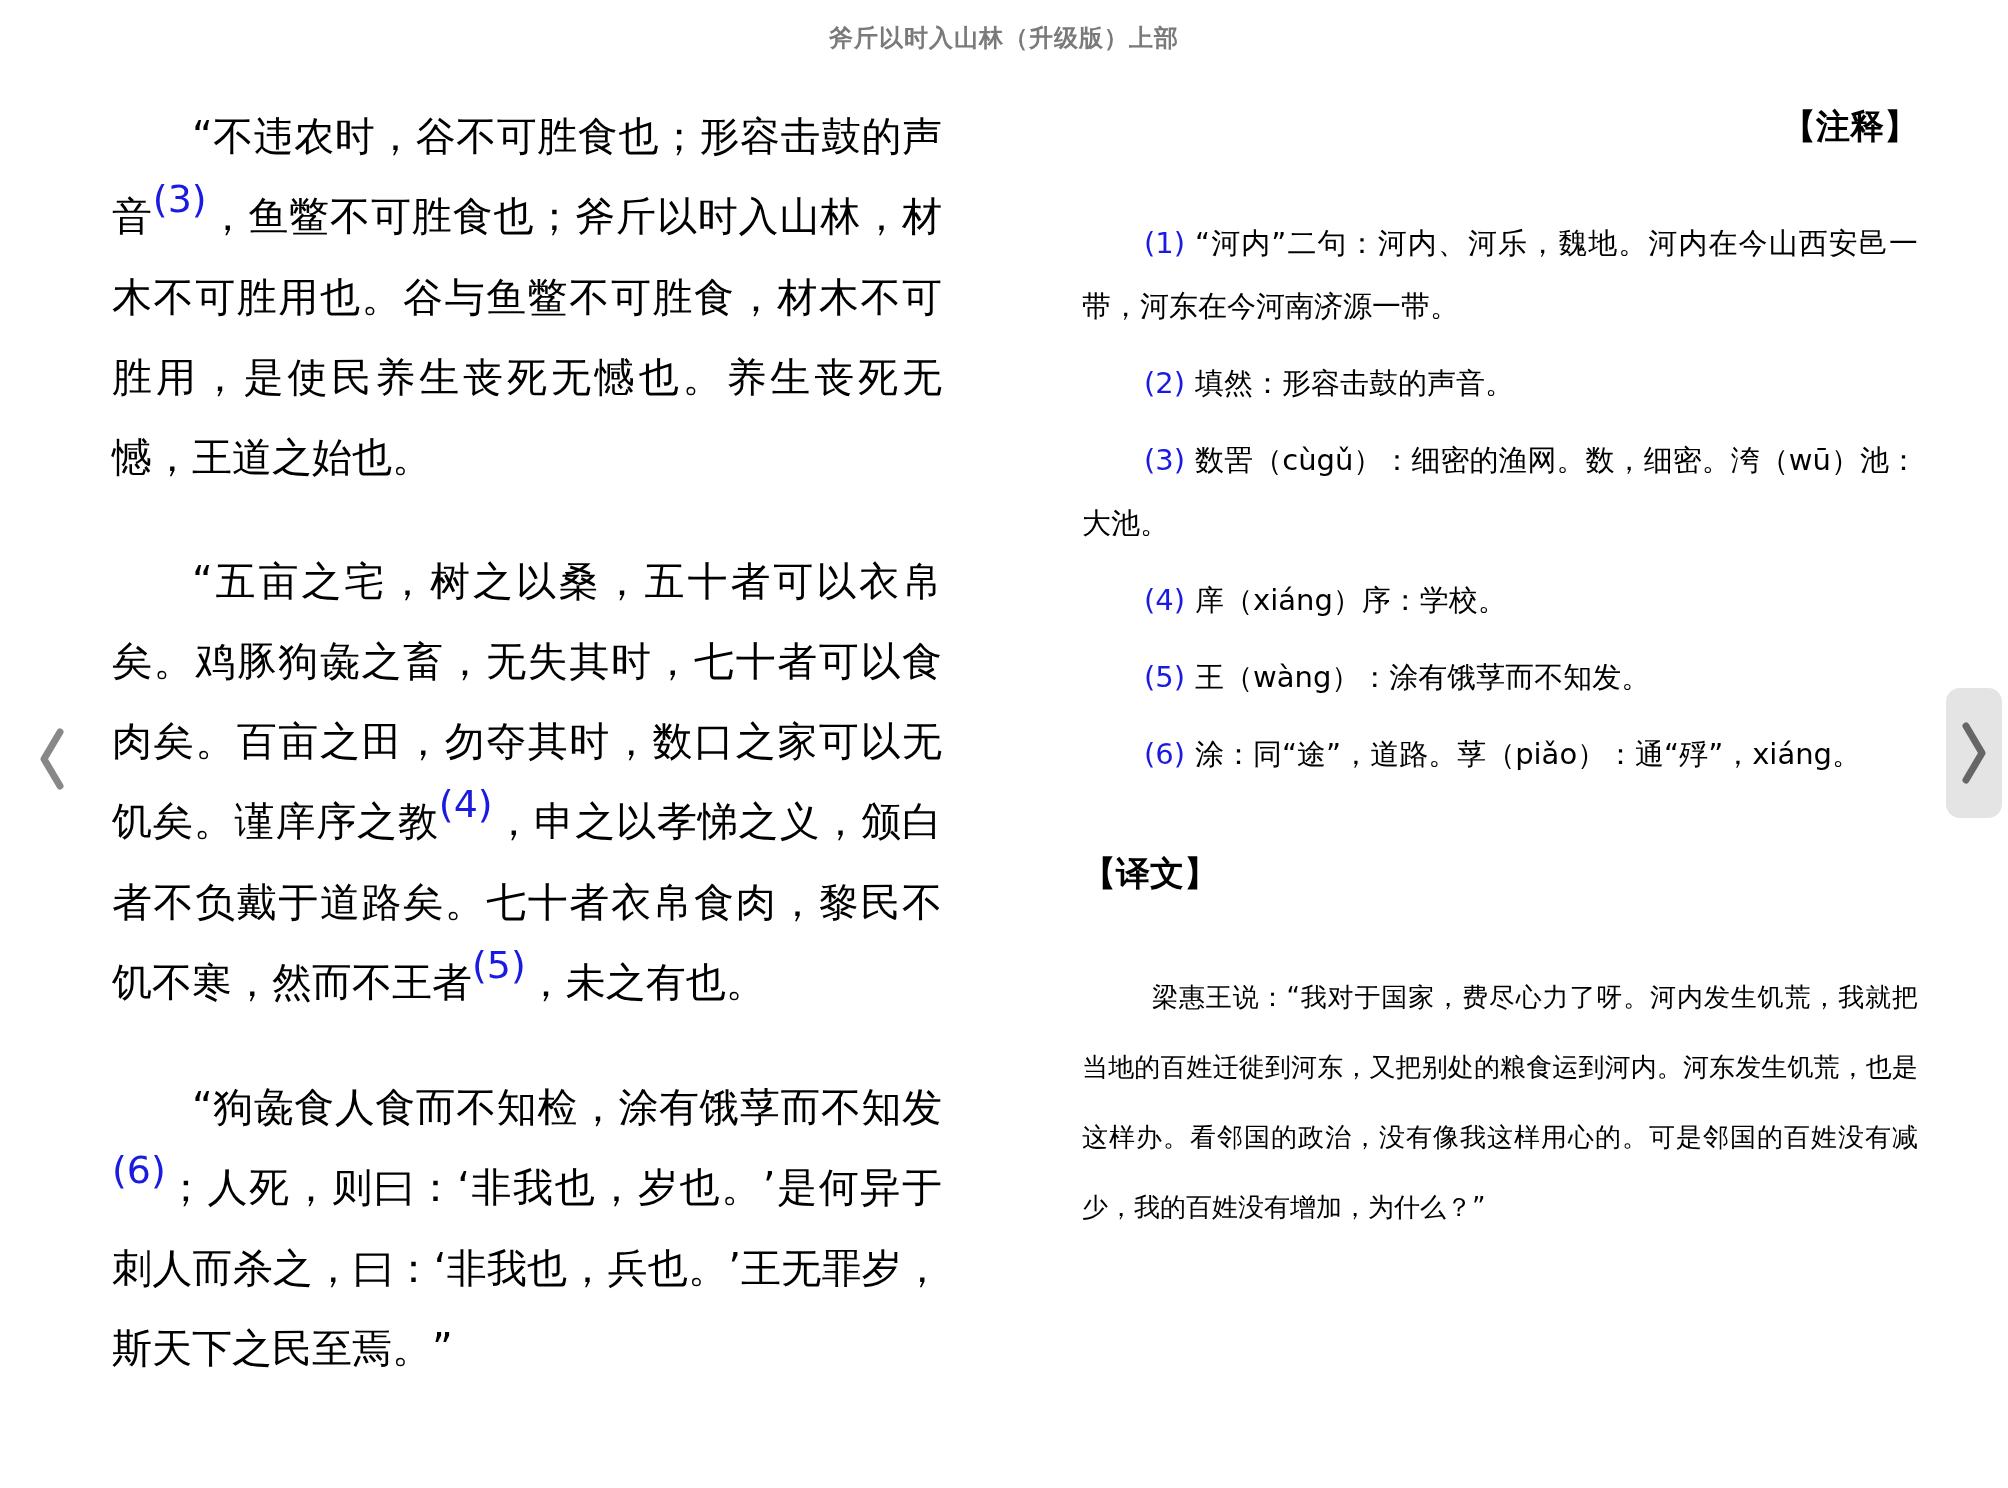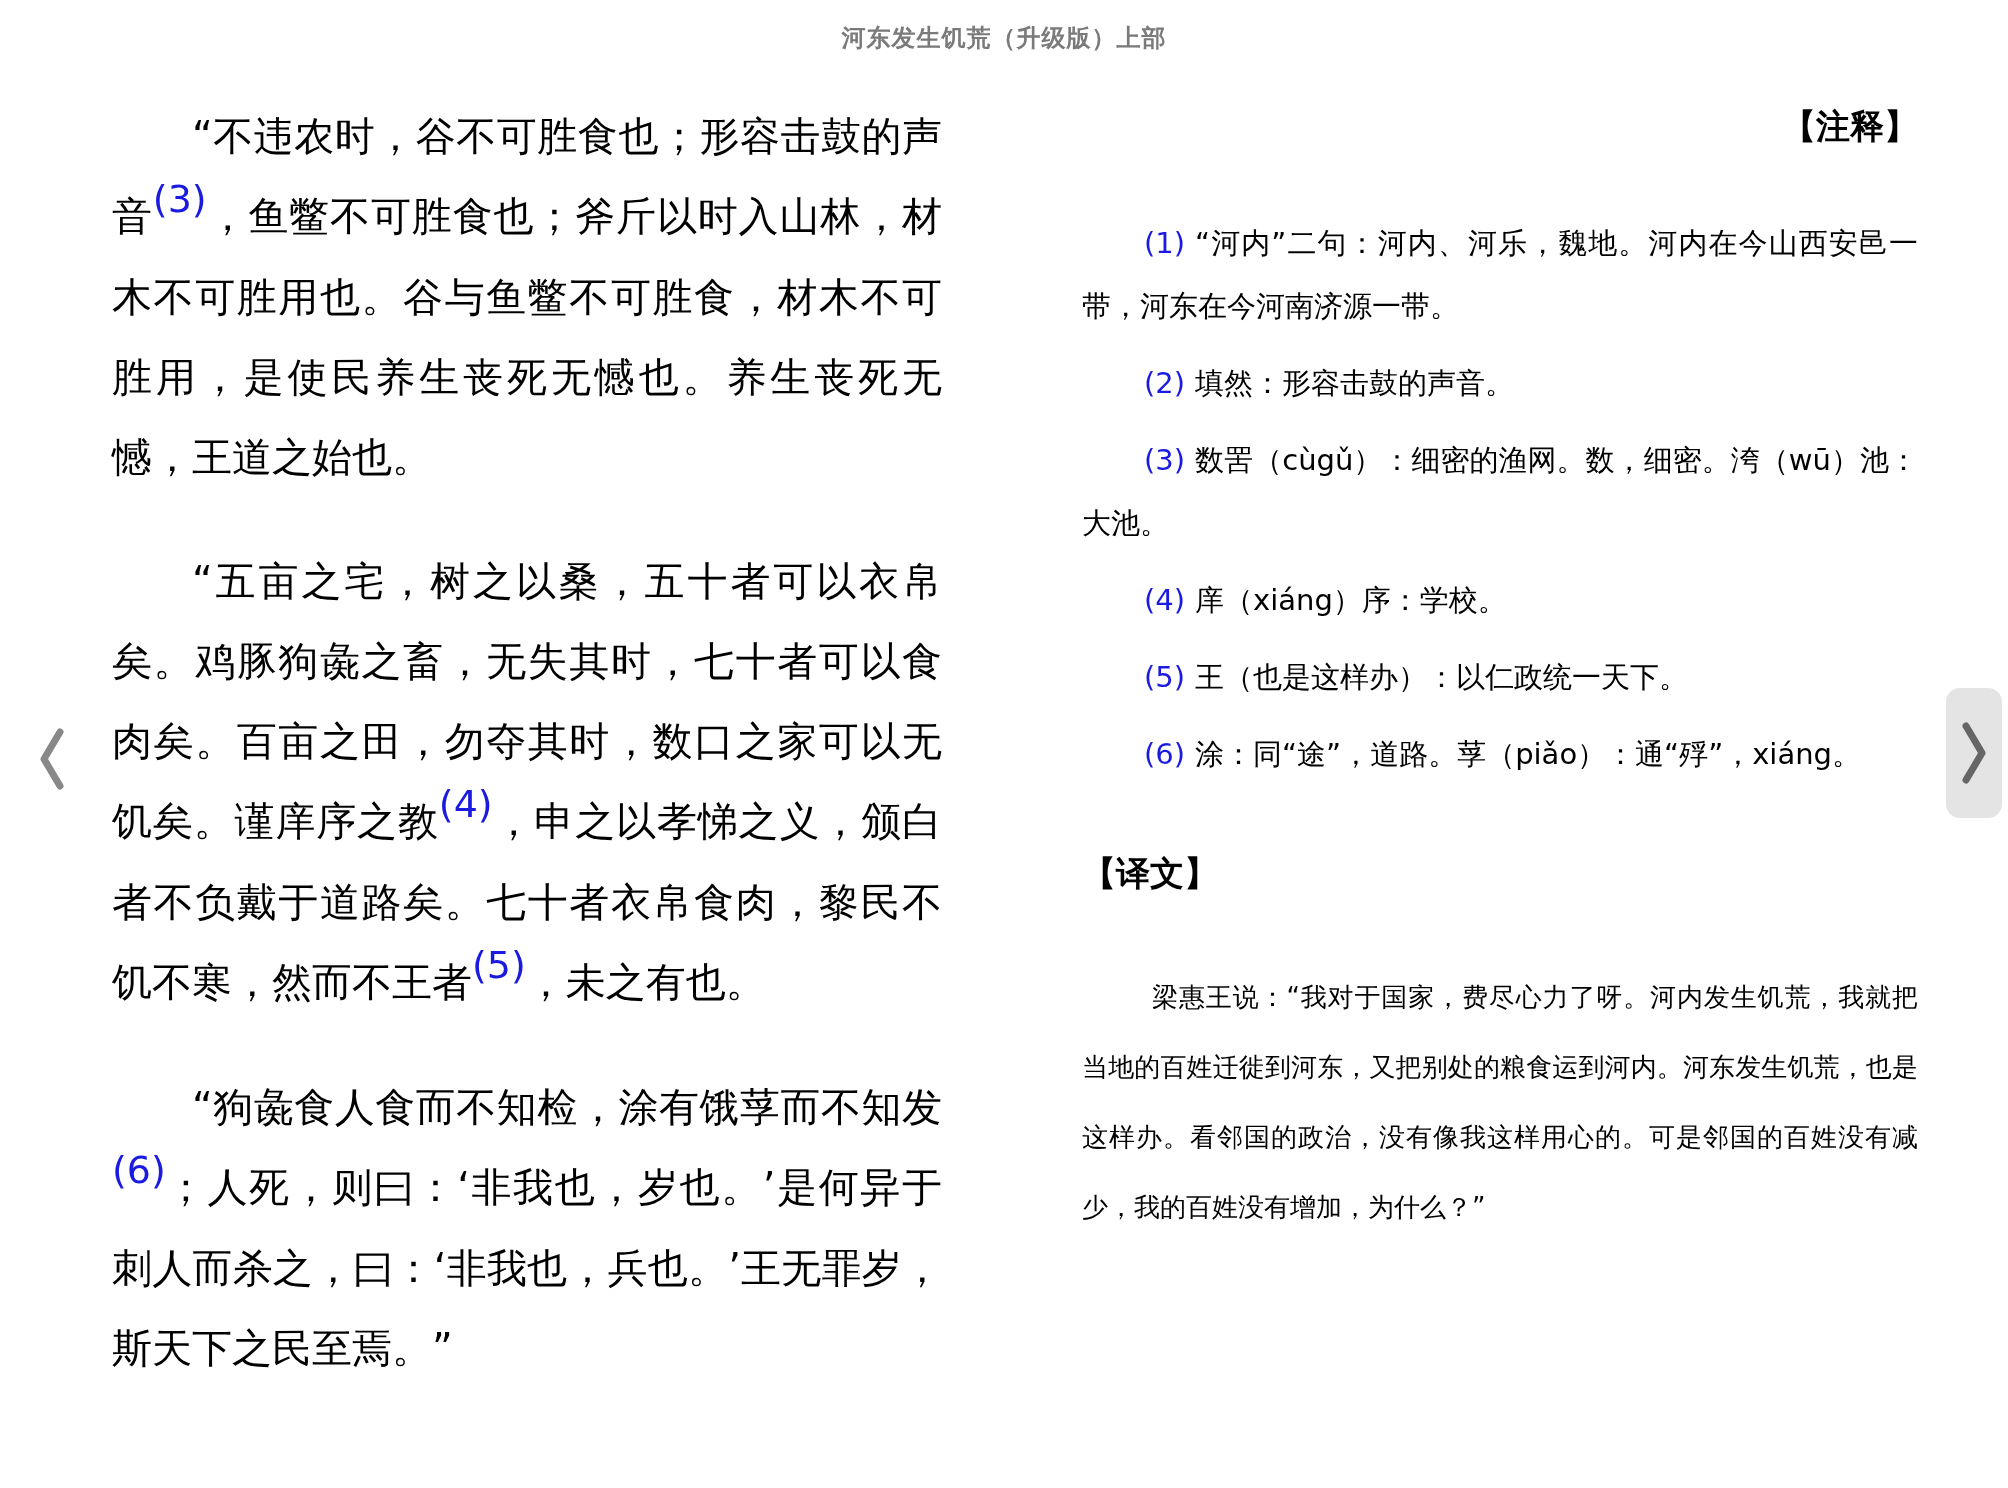--- a/index.html
+++ b/index.html
@@ -111,21 +111,21 @@
   }
   .nav-next svg {
     position: absolute;
     left: 14px;
     top: 32px;
   }
 </style>
 </head>
 <body>
 
-<div class="header-title">河东发生饥荒（升级版）上部</div>
+<div class="header-title">斧斤以时入山林（升级版）上部</div>
 
 <div class="nav-prev">
   <svg width="40" height="70" viewBox="0 0 40 70">
     <polyline points="30,8 14,35 30,62" fill="none" stroke="#888888" stroke-width="7" stroke-linecap="round" stroke-linejoin="round"></polyline>
   </svg>
 </div>
 
 <div class="nav-next">
   <svg width="28" height="66" viewBox="0 0 28 66">
     <polyline points="6,6 22,33 6,60" fill="none" stroke="#666666" stroke-width="7" stroke-linecap="round" stroke-linejoin="round"></polyline>
@@ -140,19 +140,19 @@
   <p class="body-para"><span>“狗彘食人食而不知检，涂有饿莩而不知发</span><span class="fn-ref">(6)</span><span>；人死，则曰：‘非我也，岁也。’是何异于刺人而杀之，曰：‘非我也，兵也。’王无罪岁，斯天下之民至焉。”</span></p>
 </div>
 
 <div class="page-col right-col">
   <h2 class="section-head notes-head">【注释】</h2>
 
   <p class="note"><span class="note-num">(1)</span><span>“河内”二句：河内、河乐，魏地。河内在今山西安邑一带，河东在今河南济源一带。</span></p>
   <p class="note"><span class="note-num">(2)</span><span>填然：形容击鼓的声音。</span></p>
   <p class="note"><span class="note-num">(3)</span><span>数罟（cùgǔ）：细密的渔网。数，细密。洿（wū）池：大池。</span></p>
   <p class="note"><span class="note-num">(4)</span><span>庠（xiáng）序：学校。</span></p>
-  <p class="note"><span class="note-num">(5)</span><span>王（也是这样办）：以仁政统一天下。</span></p>
+  <p class="note"><span class="note-num">(5)</span><span>王（wàng）：涂有饿莩而不知发。</span></p>
   <p class="note"><span class="note-num">(6)</span><span>涂：同“途”，道路。莩（piǎo）：通“殍”，xiáng。</span></p>
 
   <h2 class="section-head trans-head">【译文】</h2>
 
   <p class="trans-para">梁惠王说：“我对于国家，费尽心力了呀。河内发生饥荒，我就把当地的百姓迁徙到河东，又把别处的粮食运到河内。河东发生饥荒，也是这样办。看邻国的政治，没有像我这样用心的。可是邻国的百姓没有减少，我的百姓没有增加，为什么？”</p>
 </div>
 
 </body></html>

